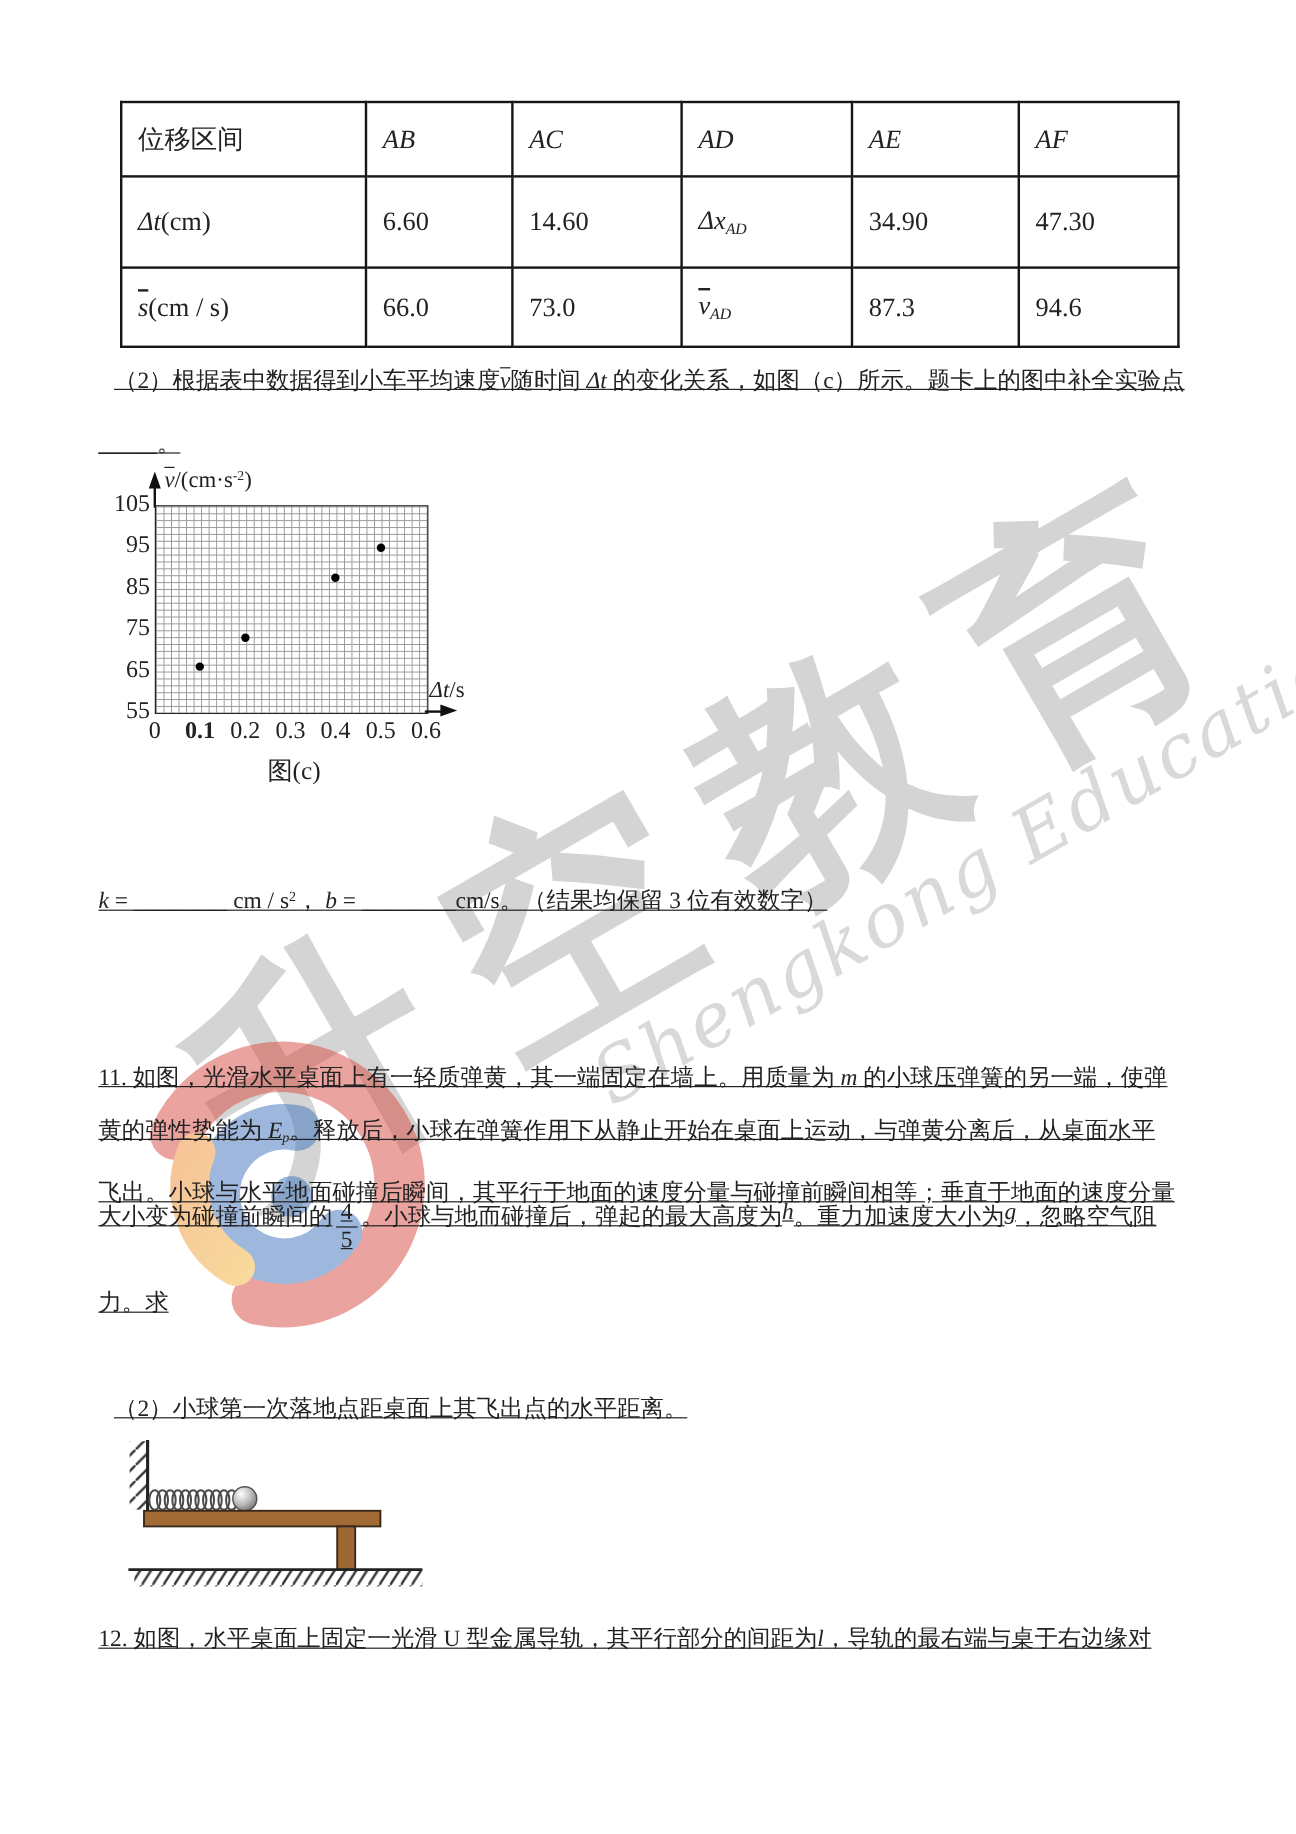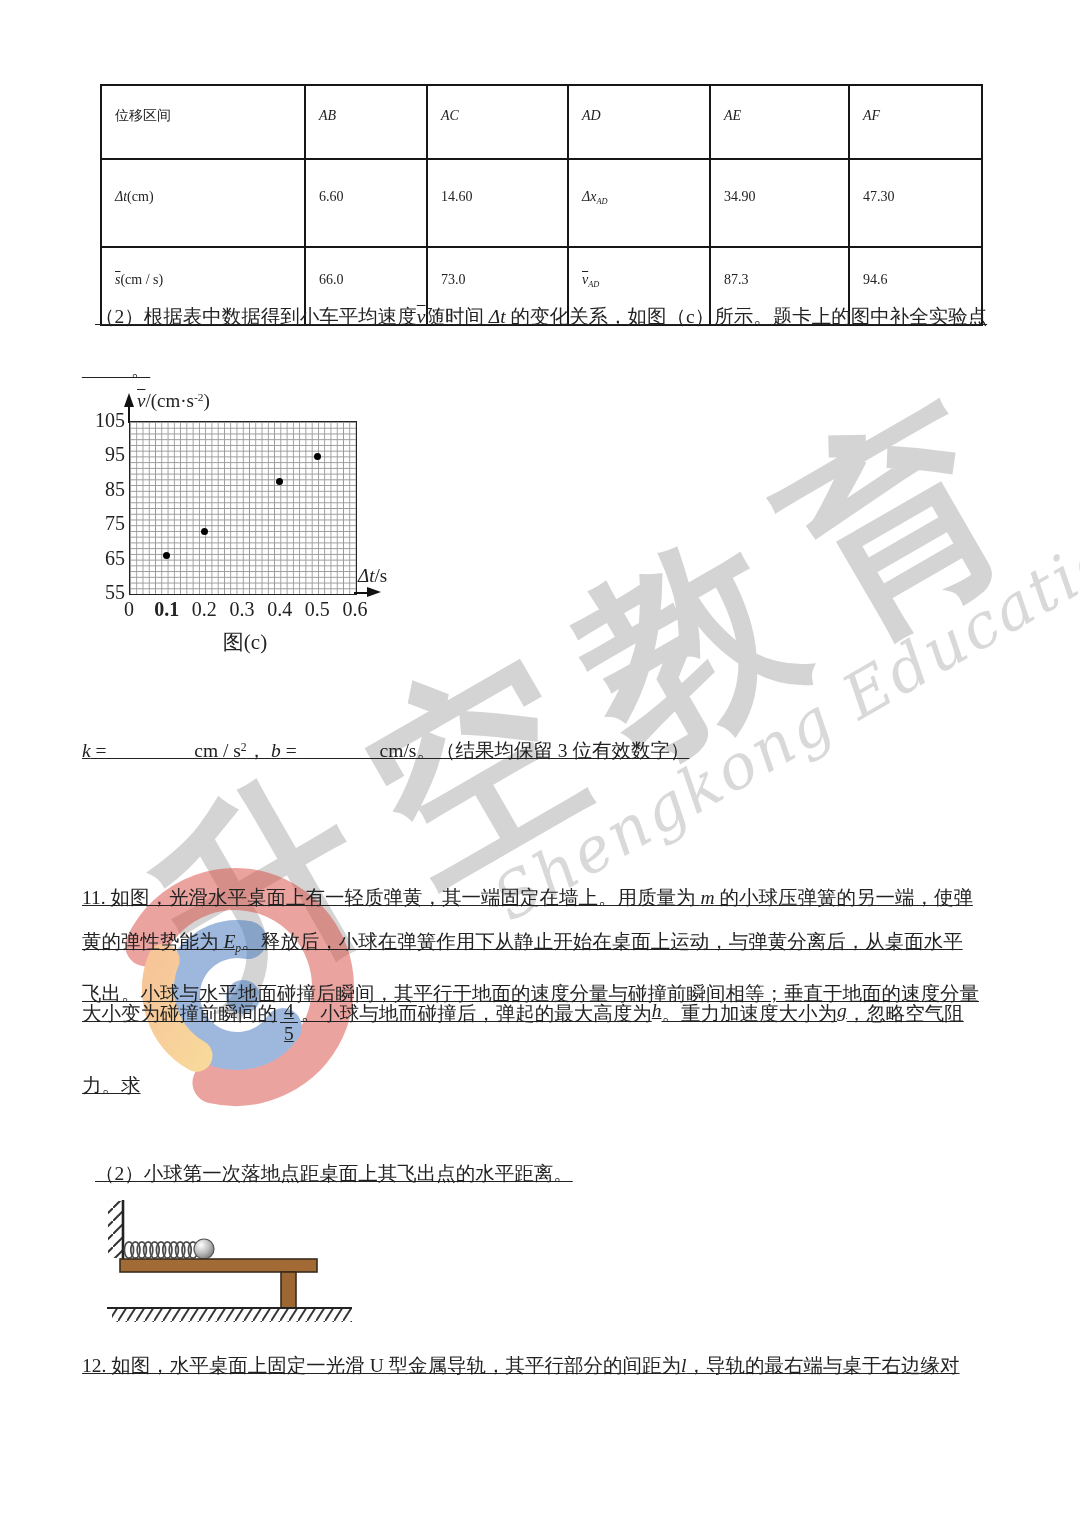--- a/index.html
+++ b/index.html
@@ -18,22 +18,22 @@
   .it{font-style:italic;}
   .ov{font-style:italic;text-decoration:overline;}
   .sub{font-style:italic;font-size:.6em;vertical-align:-.3em;}
   .sup{font-size:.6em;vertical-align:.5em;}
   .fr{display:inline-flex;flex-direction:column;text-align:center;vertical-align:middle;
       line-height:1.15;margin:0 3px;}
   .fn{border-bottom:1.5px solid #222;padding:0 4px;}
   .fd{padding:0 4px;}
   
   #qtable{position:absolute;left:100px;top:84px;border-collapse:collapse;z-index:2;}
-  #qtable td{border:2px solid #161616;padding:0 0 12px 13px;vertical-align:middle;
-             font-size:14px;}
+  #qtable td{border:2px solid #161616;padding:0 0 0 13px;vertical-align:middle;
+             font-size:22px;}
   
   #chart{position:absolute;left:95px;top:388px;width:320px;height:290px;z-index:2;}
   #chart .plot{position:absolute;left:34px;top:33px;width:226px;height:172px;
     border:1.6px solid #222;box-sizing:content-box;
     background-image:linear-gradient(to right,#999 1px,transparent 1px),
                      linear-gradient(to bottom,#999 1px,transparent 1px);
     background-size:6.28px 5.74px;}
   #chart .ytick{position:absolute;width:30px;text-align:right;font-size:20px;}
   #chart .xtick{position:absolute;width:44px;text-align:center;font-size:20px;}
   #chart .dot{position:absolute;width:7px;height:7px;border-radius:50%;background:#000;}

